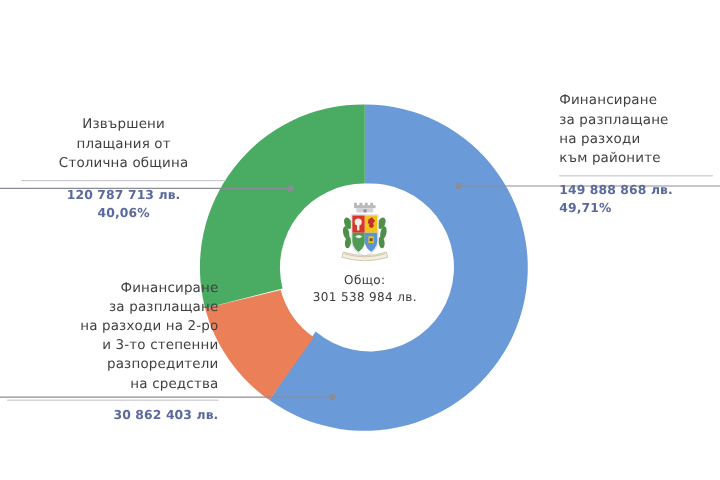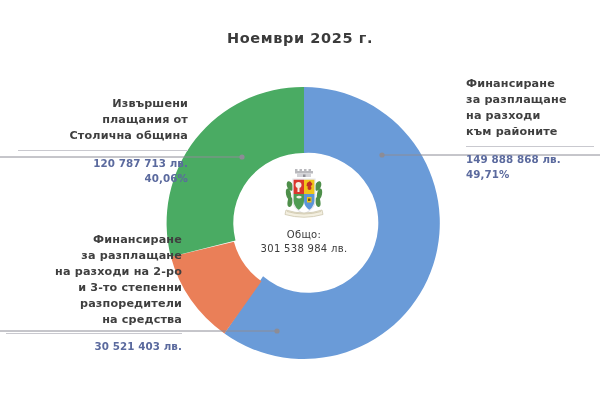--- a/index.html
+++ b/index.html
@@ -67,21 +67,21 @@
     letter-spacing: 0.3px;
   }
 
   
   .callout {
     position: absolute;
   }
 
   .callout-title {
     font-size: 11.2px;
-    font-weight: bold;
+    font-weight: normal;
     color: #3f3f3f;
     line-height: 1.42;
     letter-spacing: 0.15px;
   }
 
   .callout-rule {
     height: 1px;
     background: #c9c9cf;
     margin: 6px 0 5px 0;
   }
@@ -102,39 +102,38 @@
     width: 128px;
     text-align: left;
   }
   #callout-right .callout-rule { width: 128px; }
 
   
   #callout-topleft {
     left: 18px;
     top: 96px;
     width: 170px;
-    text-align: right;
+    text-align: center;
   }
   #callout-topleft .callout-rule { width: 170px; }
 
   
   #callout-bottomleft {
     left: 6px;
     top: 232px;
     width: 176px;
     text-align: right;
   }
   #callout-bottomleft .callout-rule { width: 176px; }
 </style>
 </head>
 <body>
 
 <div id="stage">
 
-  <div id="chart-title">Ноември 2025 г.</div>
 
   <svg id="donut-svg" viewBox="0 0 600 400">
 
     <path fill="#6a9bd8" d="M 304 87
              A 136 136 0 1 1 224.42 333.42
              L 263.05 276.27
              A 70 70 0 1 0 304 153
              Z"></path>
 
     <path fill="#ea7f58" d="M 224.42 333.42
@@ -216,16 +215,16 @@
   <div id="callout-topleft" class="callout">
     <div class="callout-title">Извършени<br>плащания от<br>Столична община</div>
     <div class="callout-rule"></div>
     <div class="callout-value">120 787 713 лв.</div>
     <div class="callout-pct">40,06%</div>
   </div>
 
   <div id="callout-bottomleft" class="callout">
     <div class="callout-title">Финансиране<br>за разплащане<br>на разходи на 2-ро<br>и 3-то степенни<br>разпоредители<br>на средства</div>
     <div class="callout-rule"></div>
-    <div class="callout-value">30 521 403 лв.</div>
+    <div class="callout-value">30 862 403 лв.</div>
   </div>
 
 </div>
 
 </body></html>

